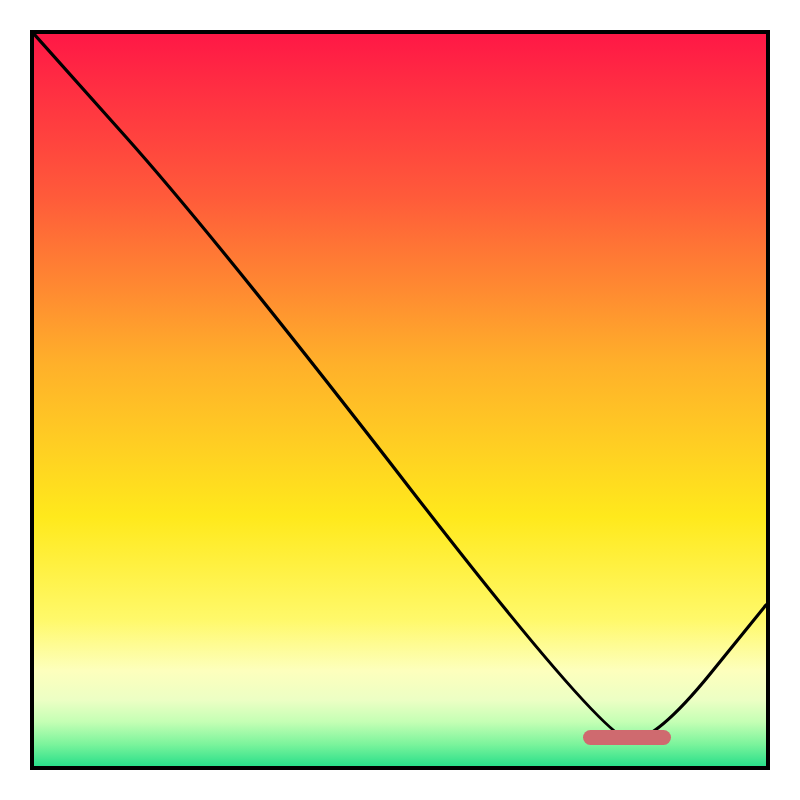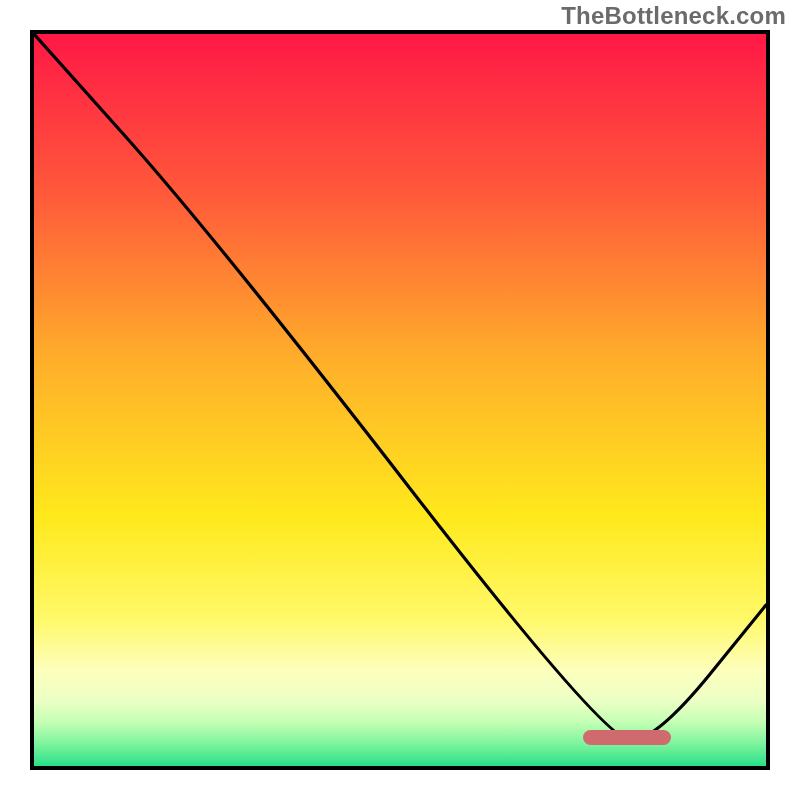--- a/index.html
+++ b/index.html
@@ -47,21 +47,20 @@
     height: 15px;
     background: #cf6a6f;
     border-radius: 8px;
     z-index: 5;
   }
 </style>
 </head>
 <body>
 
 <div class="wrap">
-  <div class="watermark">TheBottleneck.com</div>
 
   <div class="plot">
     <svg class="bg" viewBox="0 0 732 732" preserveAspectRatio="none">
       <defs>
         <linearGradient id="grad" x1="0" y1="0" x2="0" y2="1">
             <stop offset="0%" stop-color="#ff1846"></stop>
             <stop offset="22%" stop-color="#ff5a3a"></stop>
             <stop offset="45%" stop-color="#ffb02a"></stop>
             <stop offset="66%" stop-color="#ffe91c"></stop>
             <stop offset="80%" stop-color="#fff96a"></stop>

